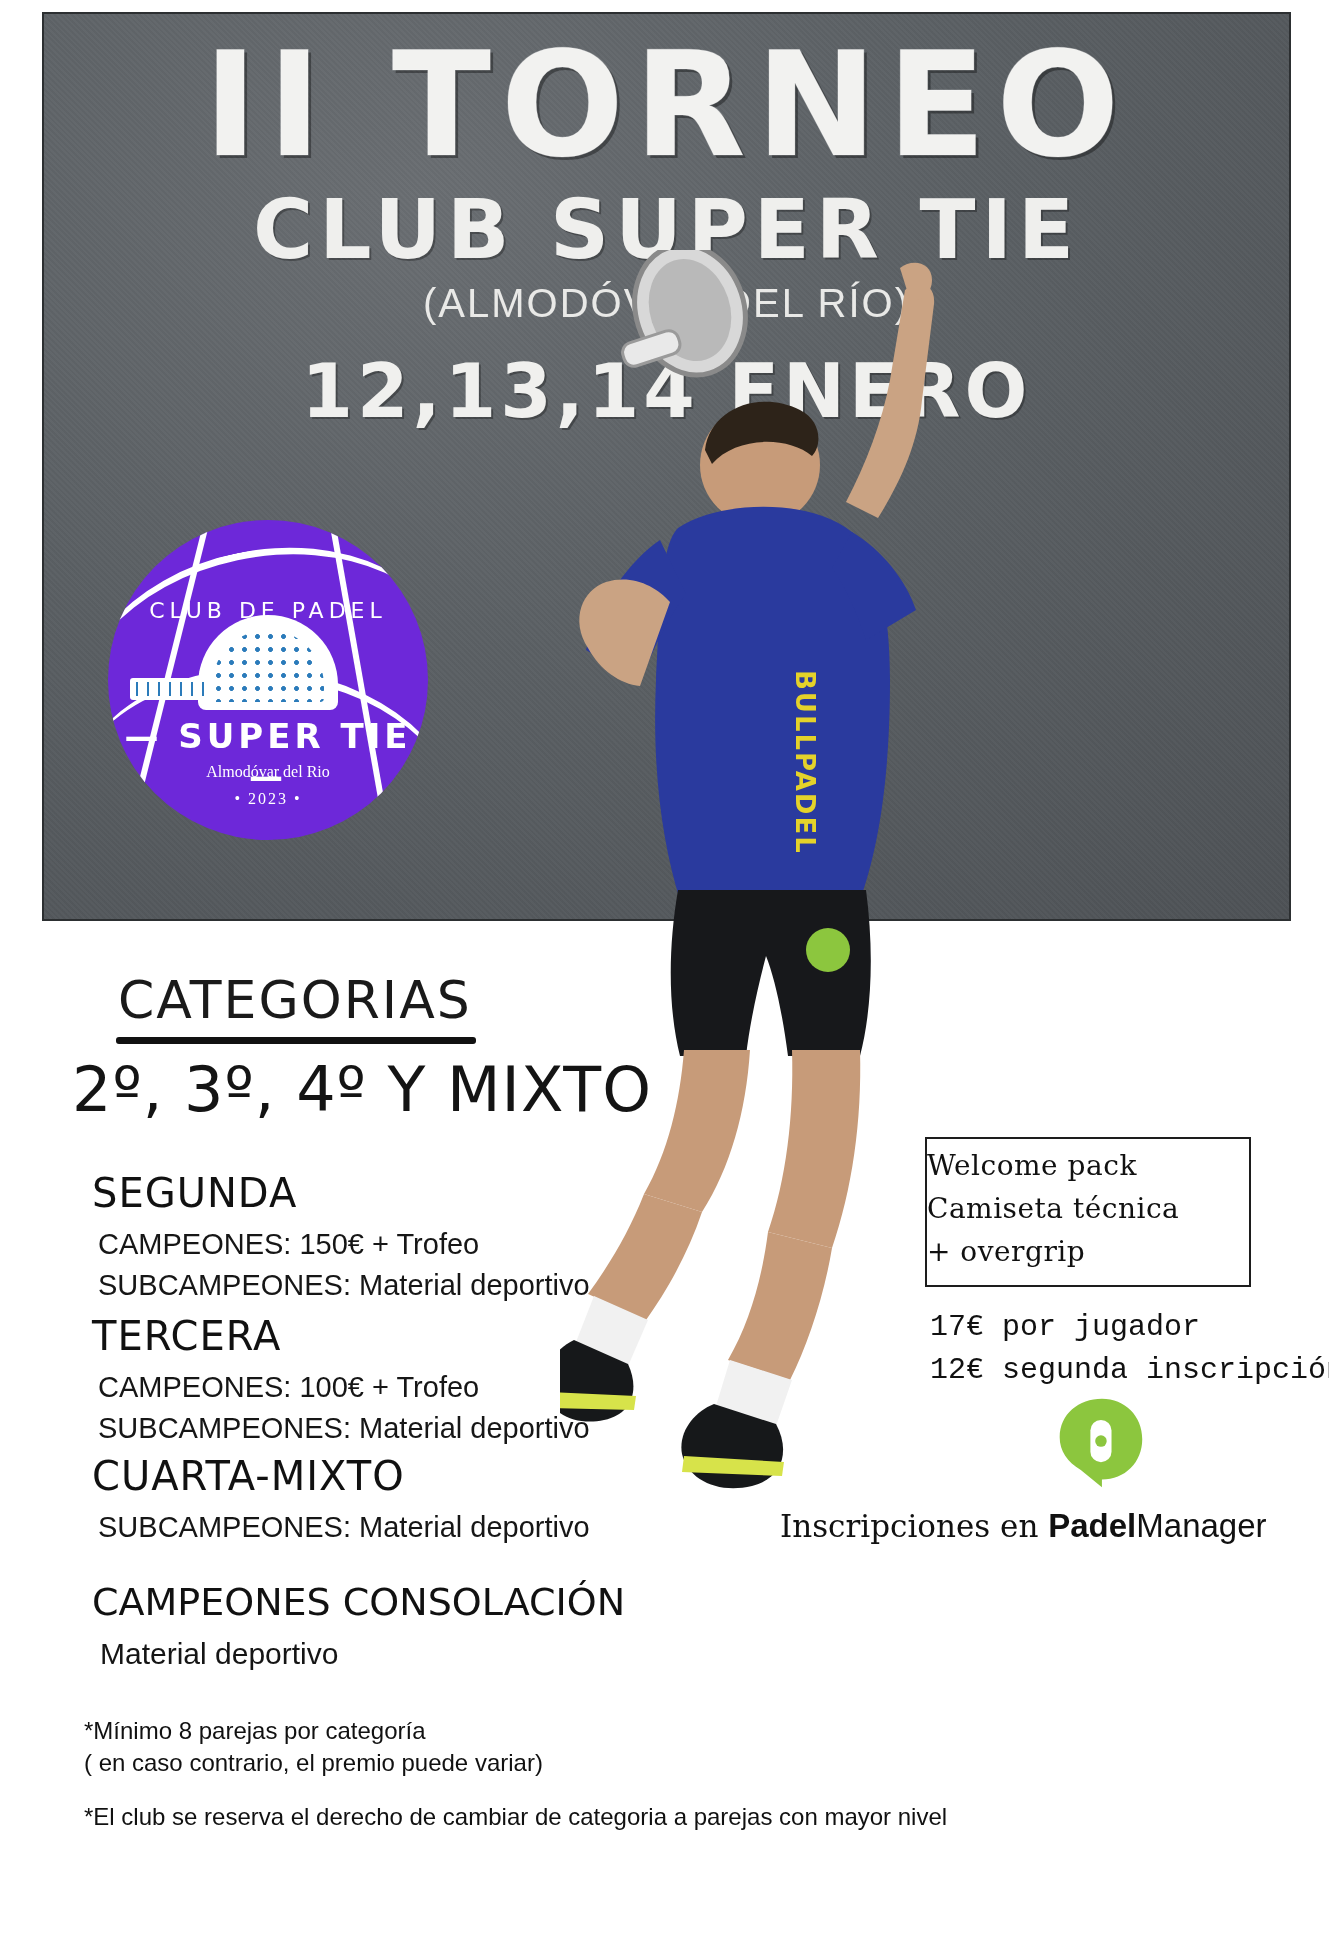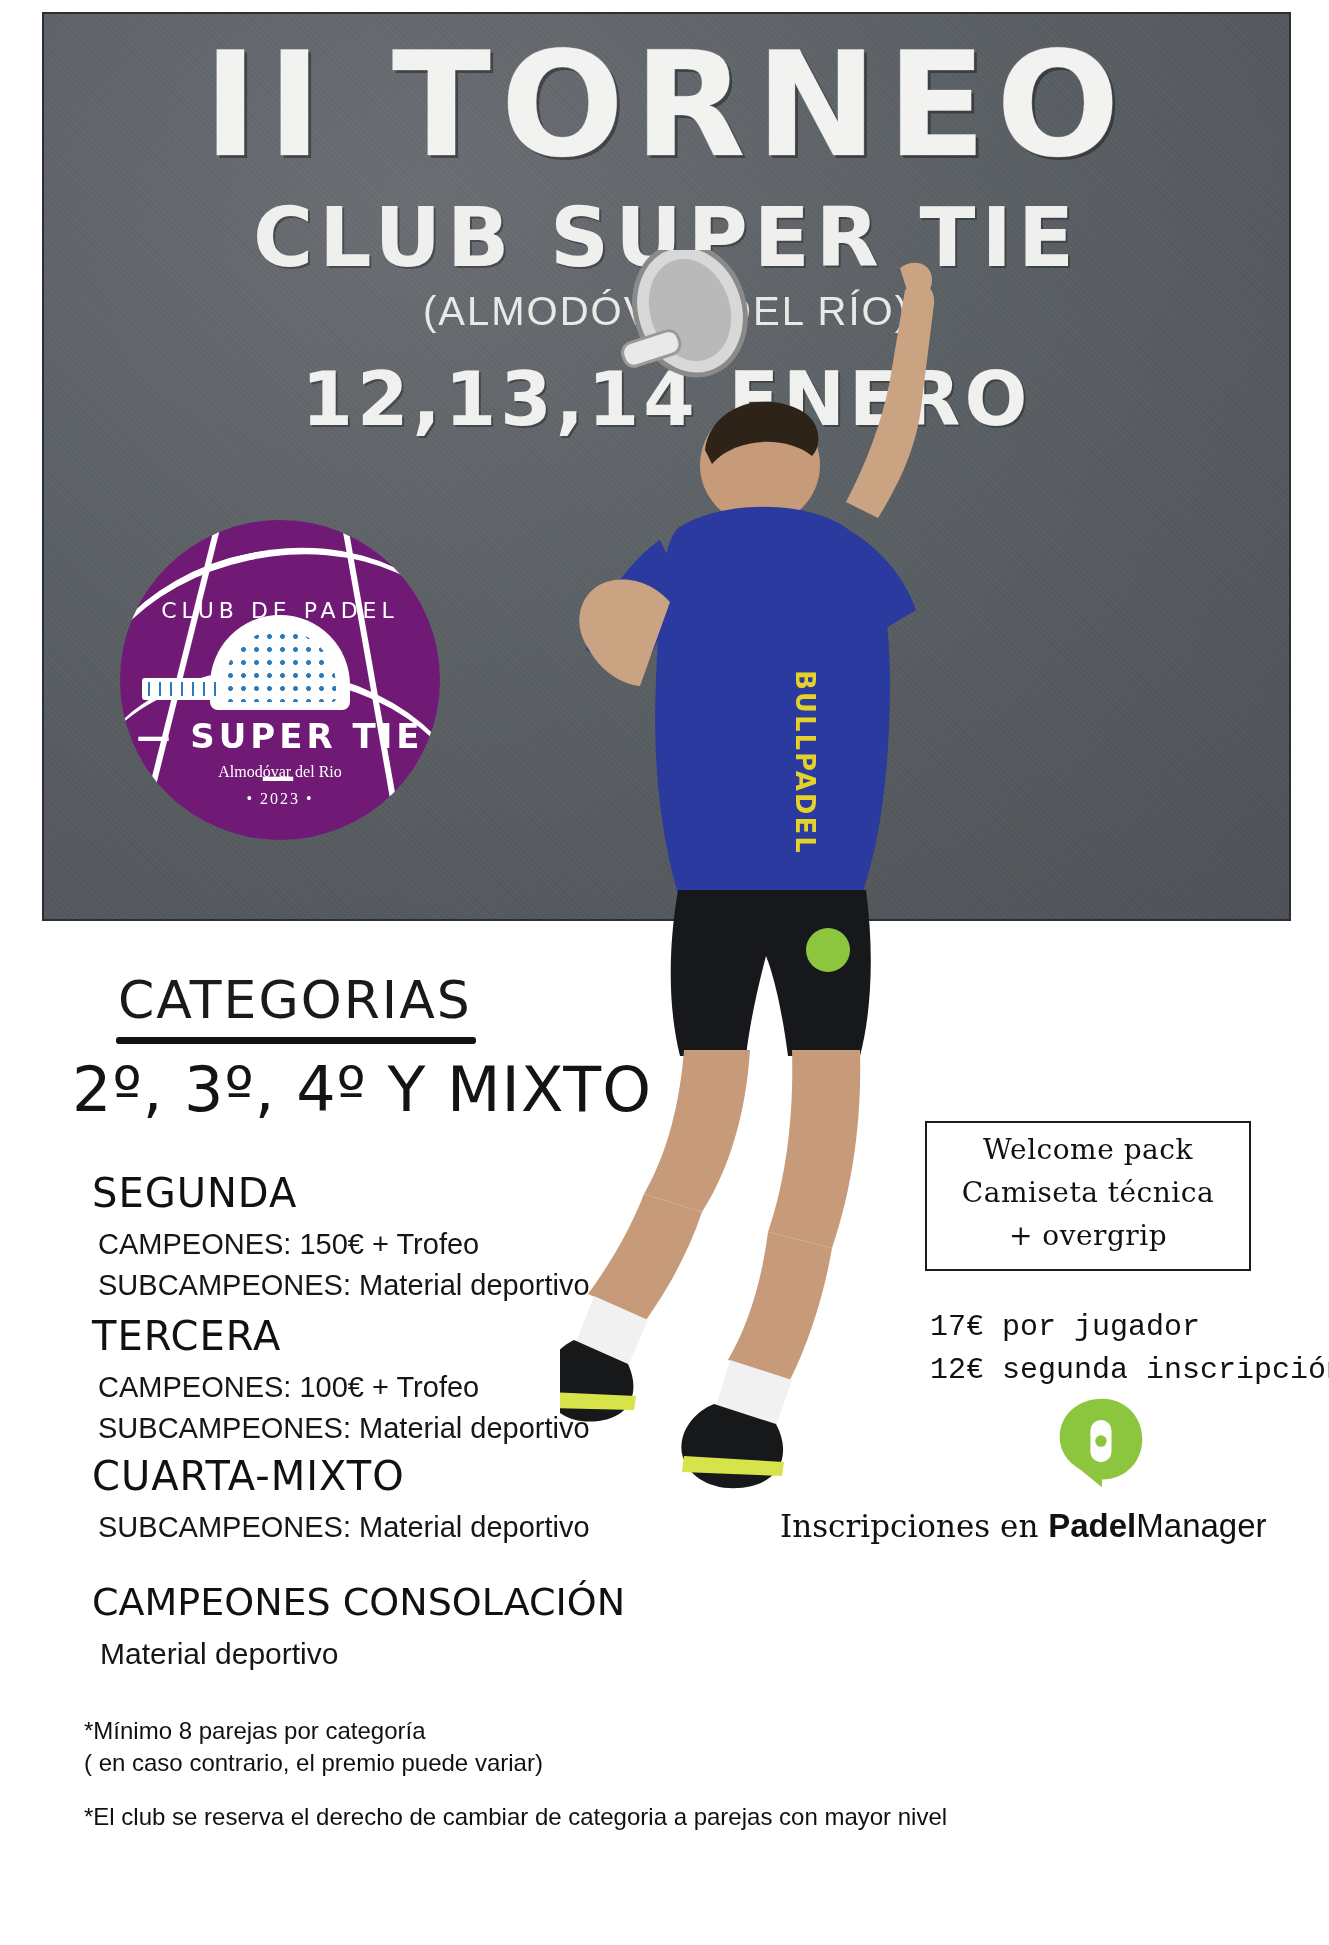--- a/index.html
+++ b/index.html
@@ -54,21 +54,21 @@
     text-shadow: 3px 3px 0 rgba(0,0,0,0.35);
     -webkit-text-stroke: 1px rgba(255,255,255,0.25);
   }
   .t-sub {
     font-family: "DejaVu Sans", sans-serif;
     font-weight: bold;
     font-size: 82px;
     letter-spacing: 6px;
     color: #efefed;
     line-height: 1.15;
-    margin-top: 14px;
+    margin-top: 6px;
     text-shadow: 2px 2px 0 rgba(0,0,0,0.3);
   }
   .t-place {
     font-family: "Liberation Sans", sans-serif;
     font-size: 40px;
     letter-spacing: 2px;
     color: #e9e9e7;
     margin-top: 4px;
   }
   .t-dates {
@@ -76,26 +76,26 @@
     font-weight: bold;
     font-size: 74px;
     letter-spacing: 4px;
     color: #f0f0ee;
     margin-top: 22px;
     text-shadow: 2px 2px 0 rgba(0,0,0,0.3);
   }
   
   .logo {
     position: absolute;
-    left: 120px;
+    left: 108px;
     top: 520px;
     width: 320px;
     height: 320px;
     border-radius: 50%;
-    background: #701a75;
+    background: #6d28d9;
     z-index: 6;
     overflow: hidden;
   }
   .logo .arc1 {
     position: absolute;
     left: -40px;
     top: 30px;
     width: 400px;
     height: 300px;
     border-top: 7px solid #ffffff;
@@ -303,26 +303,26 @@
     left: 84px;
     top: 710px;
     font-family: "Liberation Sans", sans-serif;
     font-size: 24px;
     color: #111;
   }
   
   .welcome-box {
     position: absolute;
     left: 925px;
-    top: 196px;
+    top: 212px;
     width: 322px;
     height: 146px;
     border: 2px solid #1d1d1d;
     background: rgba(255,255,255,0.85);
-    text-align: center;
+    text-align: left;
     z-index: 9;
   }
   .welcome-box div {
     font-family: "DejaVu Serif", serif;
     font-size: 28px;
     color: #111;
     margin-top: 10px;
     letter-spacing: 0.5px;
   }
   .price {

